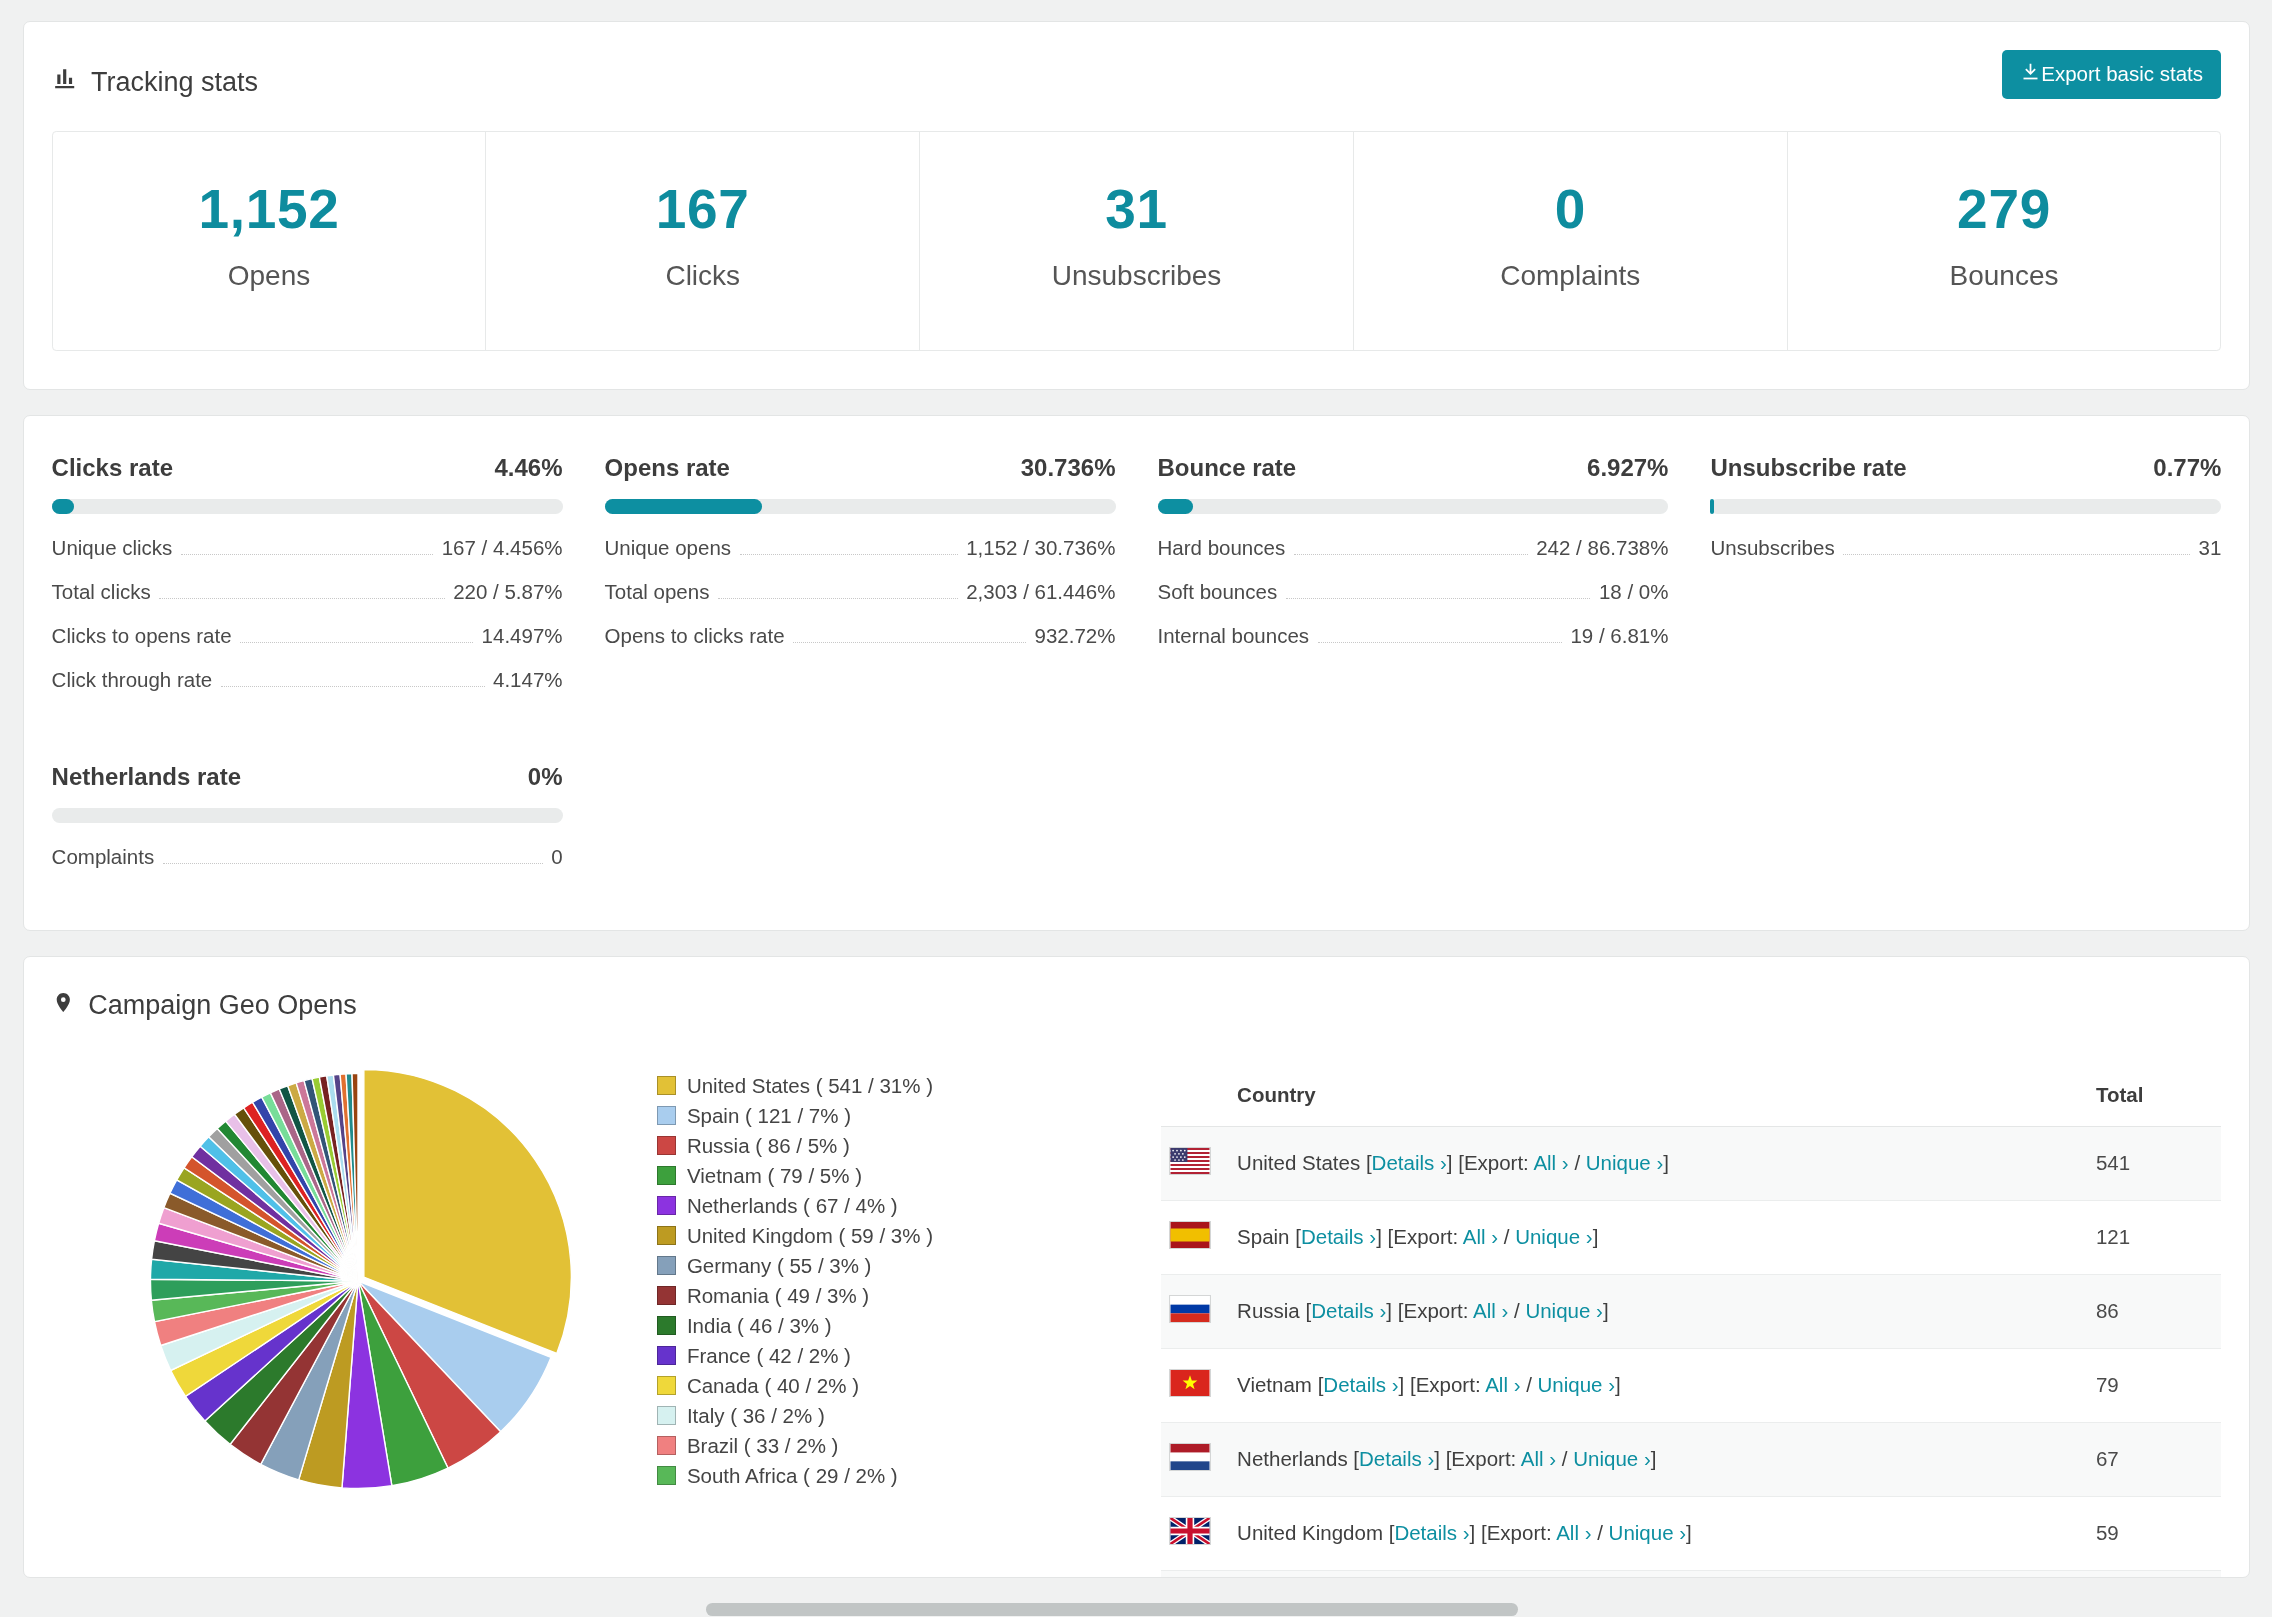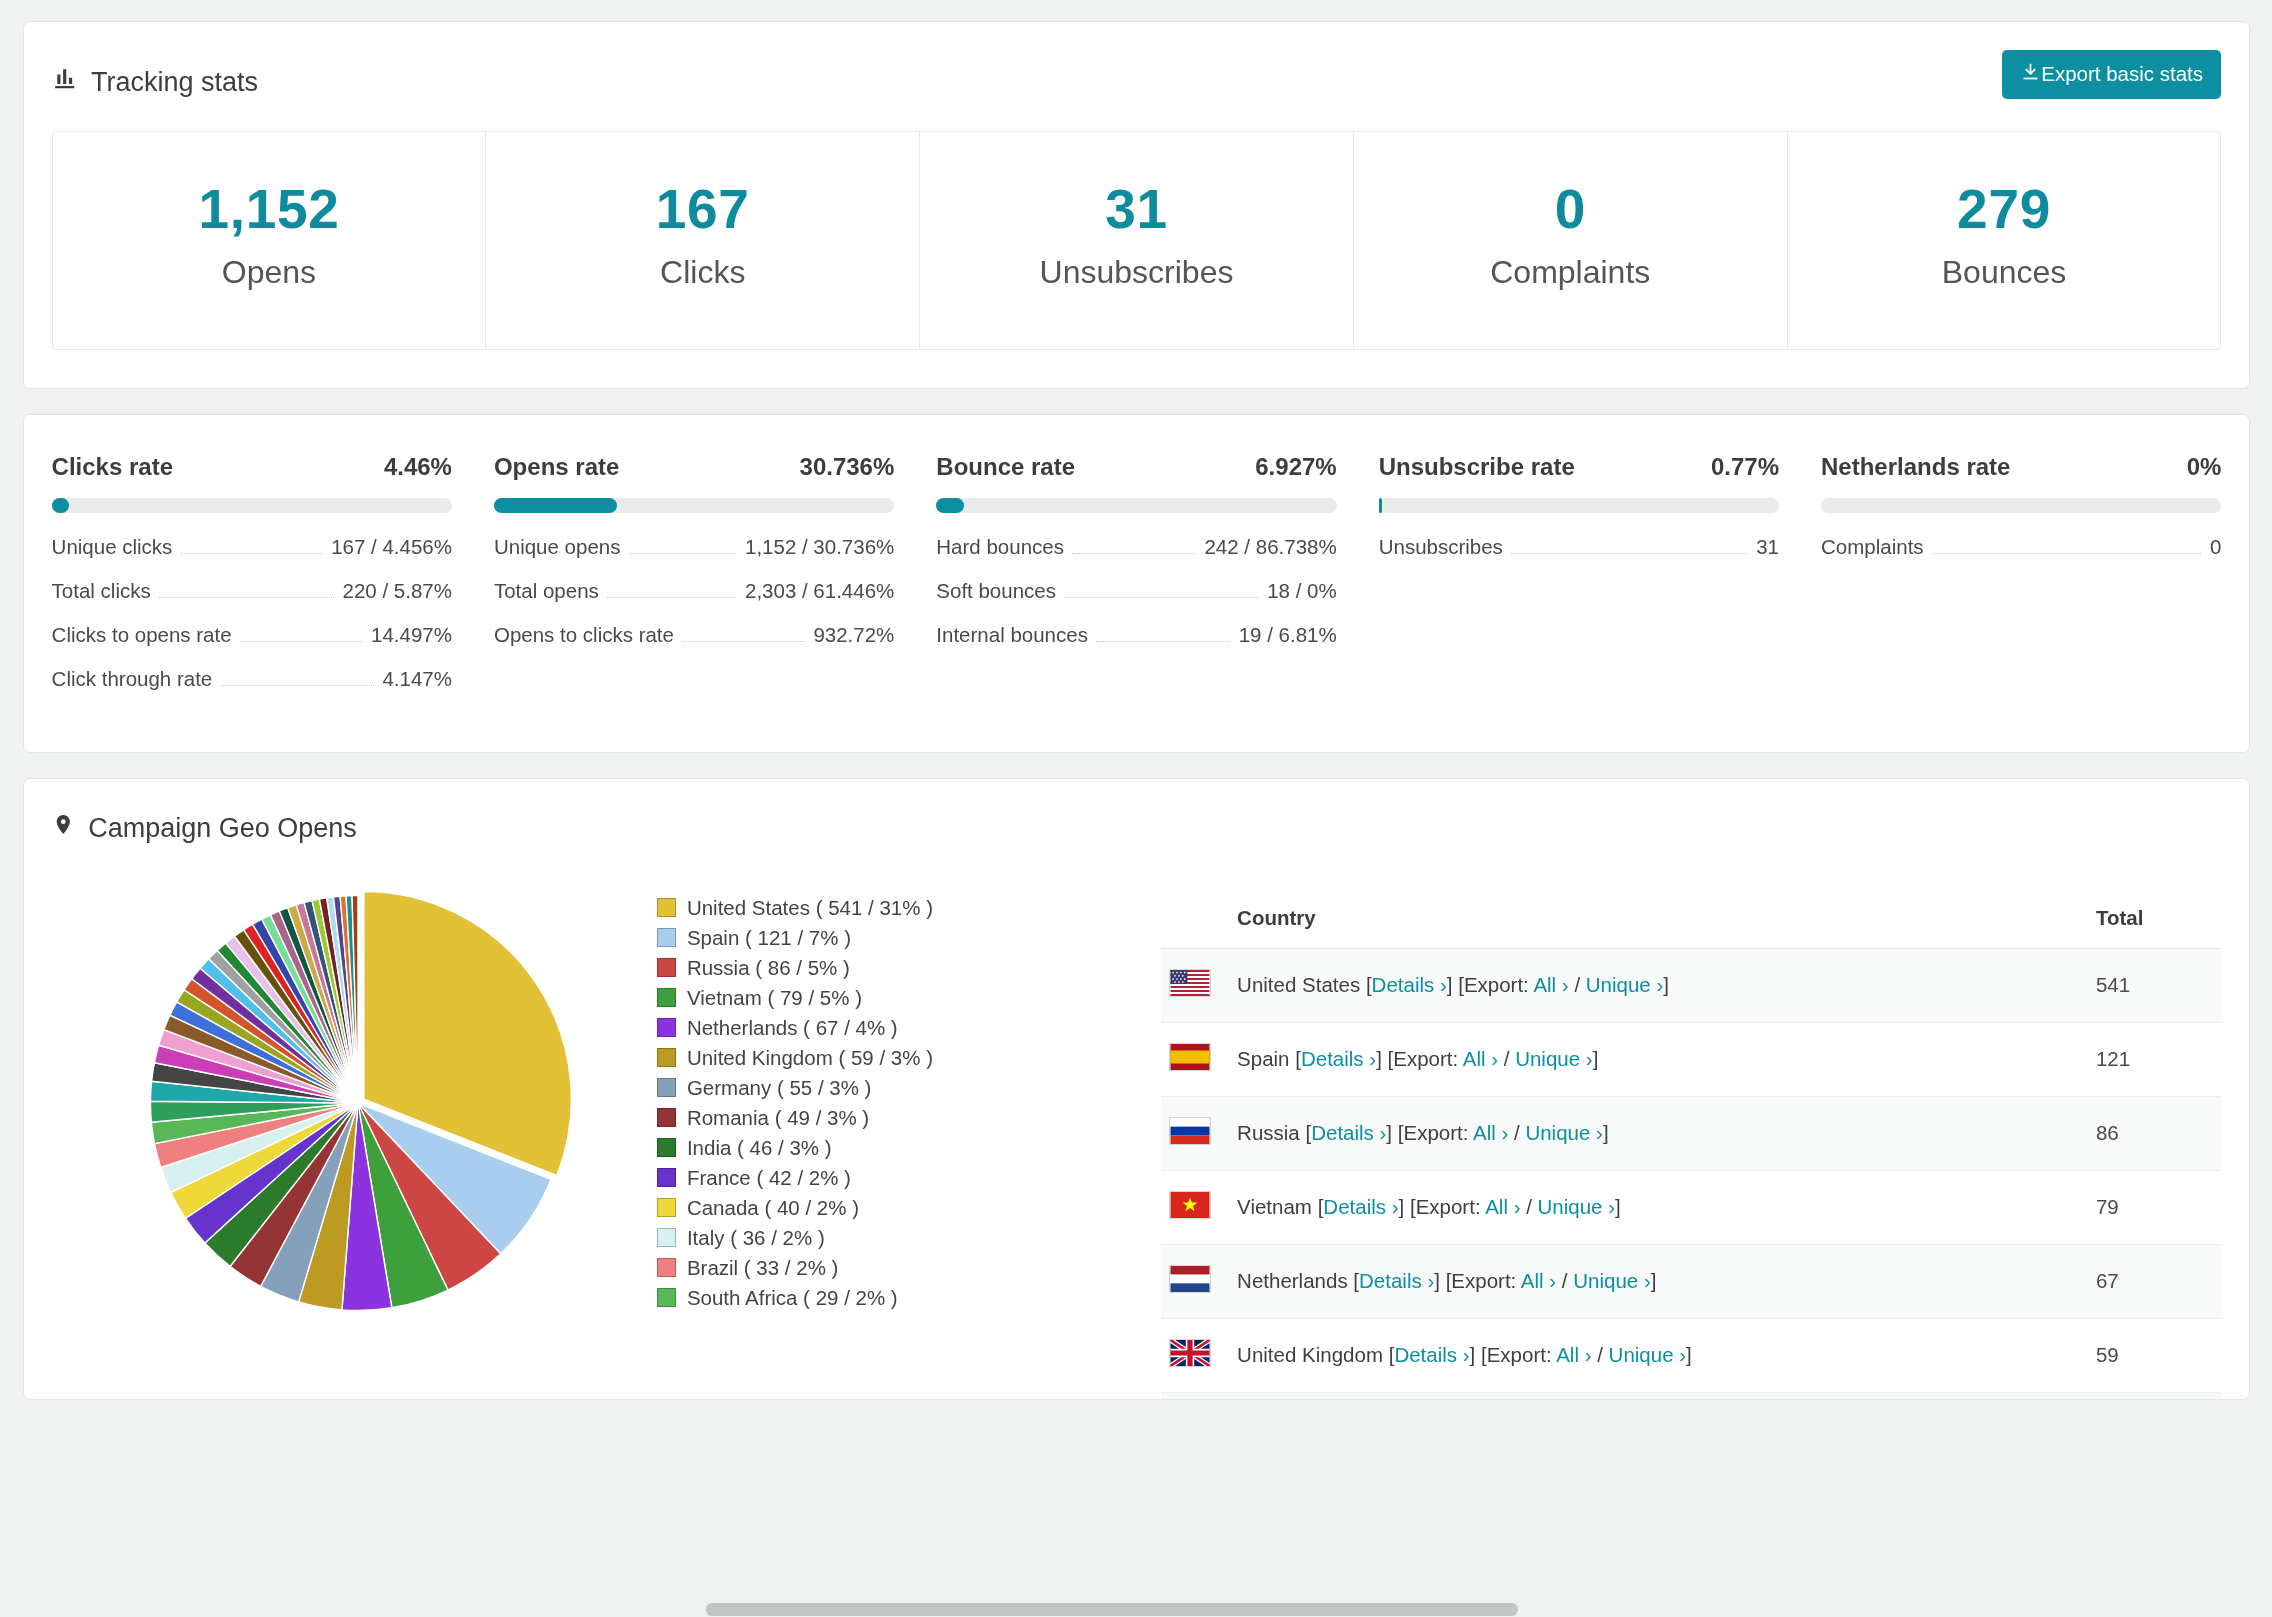--- a/index.html
+++ b/index.html
@@ -11,25 +11,25 @@
   #card-tracking{margin-top:21px;padding:28px 28px 38px}
   .card-head{display:flex;justify-content:space-between;align-items:flex-end}
   .card-title{display:flex;align-items:center;gap:14px;font-size:27px;color:#3d3d3d;font-weight:500}
   .btn-export{display:inline-flex;align-items:center;background:#0d8fa1;color:#fff;
     font-size:20.5px;padding:11.3px 18.4px;border-radius:5px;border:none;cursor:pointer;
     font-family:"Liberation Sans",sans-serif}
   .stats-row{display:flex;margin-top:32px;border:0.7px solid #e7e9e9;border-radius:4.2px;background:#fff}
   .stat-box{flex:1;text-align:center;padding:45px 0 58px;border-left:0.7px solid #e7e9e9}
   .stat-box:first-child{border-left:none}
   .stat-value{font-size:55px;font-weight:bold;color:#0e8c9e;letter-spacing:0.7px}
-  .stat-label{font-size:32px;color:#555;margin-top:13px}
+  .stat-label{font-size:28px;color:#555;margin-top:19px}
 
   
   #card-rates{margin-top:25.4px;padding:38px 28px 51px}
-  .rates-grid{display:grid;grid-template-columns:1fr 1fr 1fr 1fr 1fr;column-gap:42px;row-gap:61px}
+  .rates-grid{display:grid;grid-template-columns:1fr 1fr 1fr 1fr;column-gap:42px;row-gap:61px}
   .rate-head{display:flex;justify-content:space-between;font-size:24px;font-weight:bold;color:#3d3d3d}
   .bar{height:15.5px;background:#e9ebeb;border-radius:8.5px;margin:17px 0 11.3px;position:relative}
   .bar-fill{height:100%;background:#0d8fa1;border-radius:8.5px}
   .rate-row{display:flex;align-items:flex-end;padding:10px 0;font-size:20.5px;color:#4a4a4a}
   .rate-row .leader{flex:1;border-bottom:1.4px dotted #c8c8c8;margin:0 8.5px 5px}
   .rate-row .val{white-space:nowrap}
 
   
   #card-geo{margin-top:25.4px;padding:32px 28px;height:622px;overflow:hidden}
   .geo-content{display:flex;margin-top:42px;align-items:flex-start}

